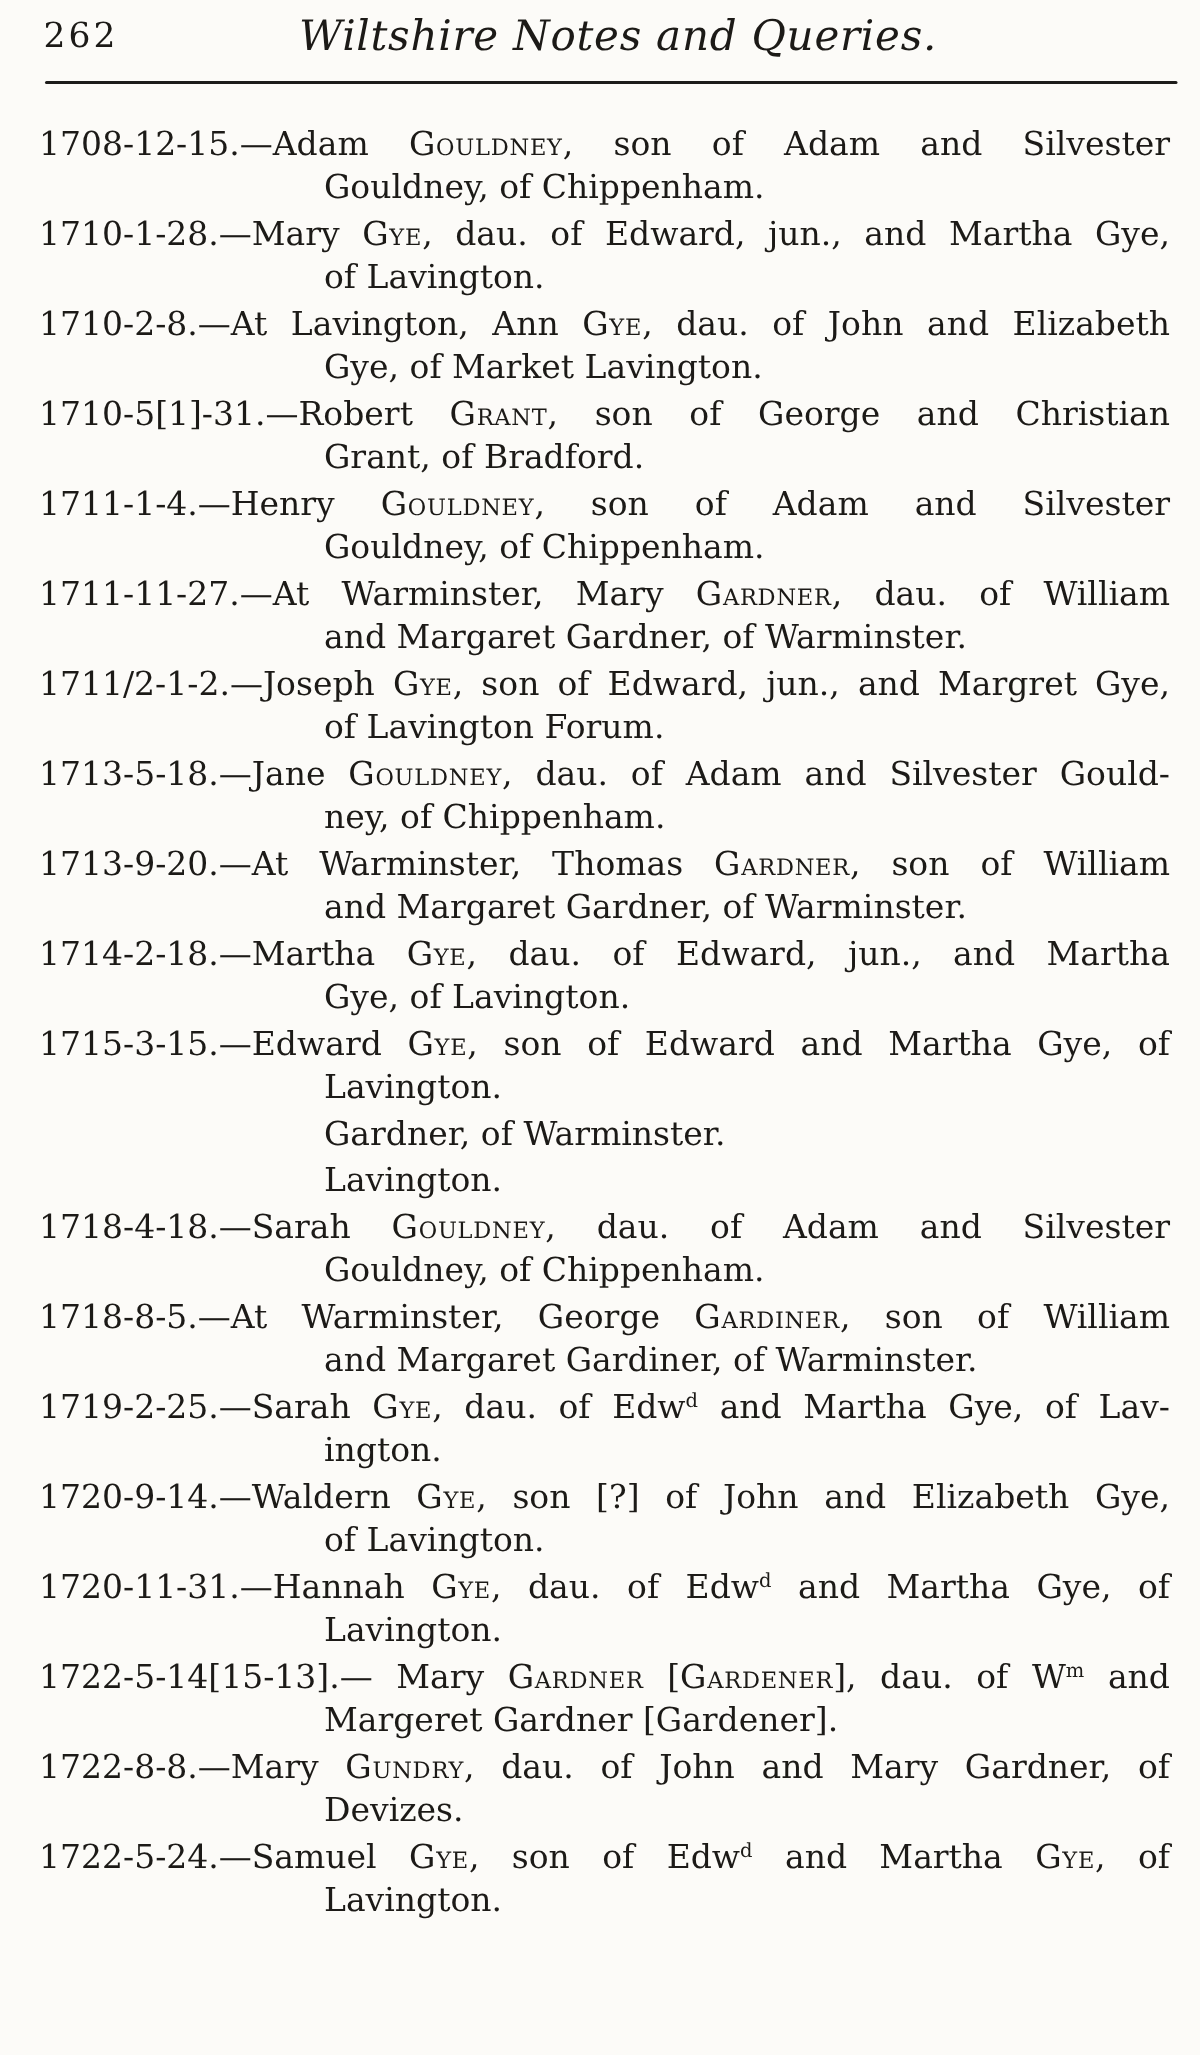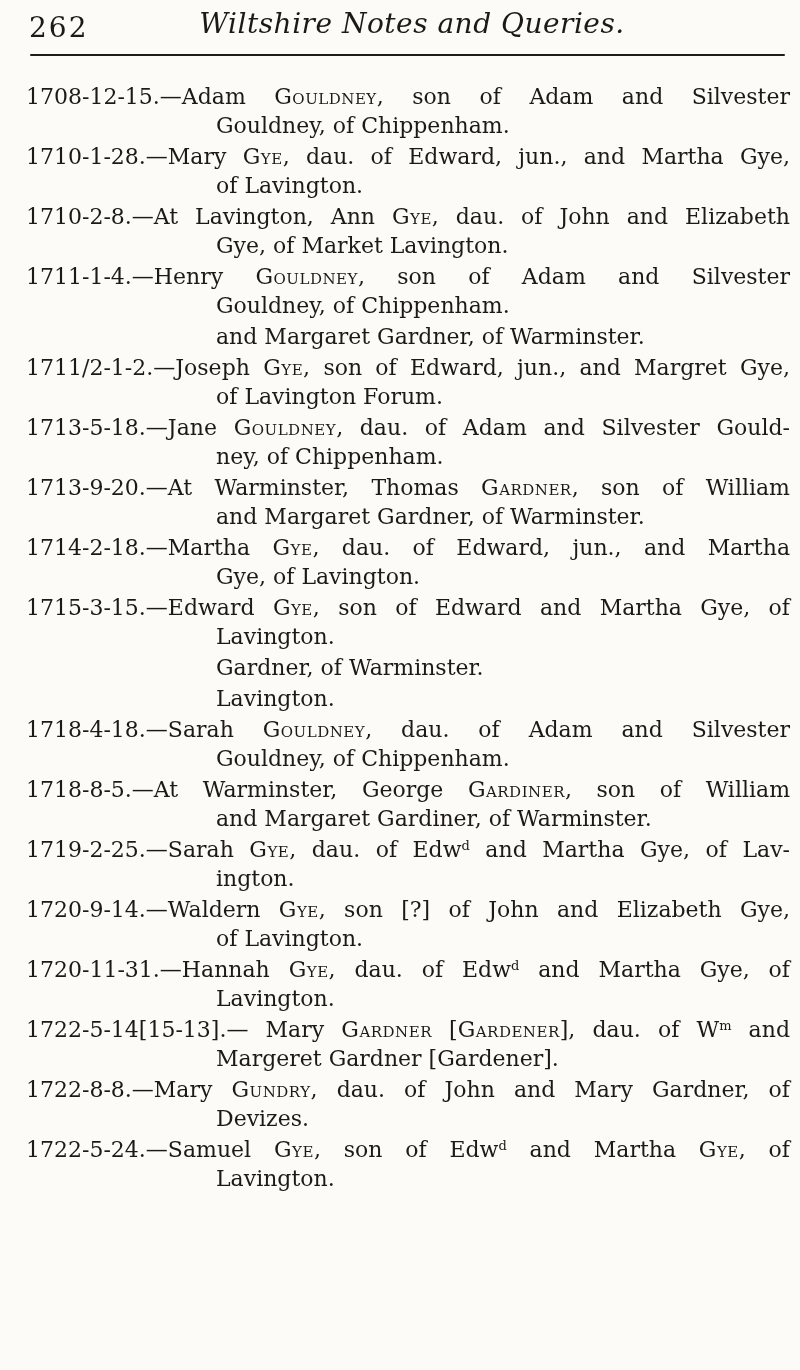--- a/index.html
+++ b/index.html
@@ -9,37 +9,37 @@
     background: #fcfbf8;
     color: #1c1a17;
     font-family: "DejaVu Serif", "Liberation Serif", serif;
     overflow: hidden;
     position: relative;
   }
   .page { width: 100%; height: 100%; }
   .hdr { position: relative; height: 54px; }
   .pnum {
     position: absolute; left: 29px; top: 11px;
-    font-size: 28px; letter-spacing: 2px;
+    font-size: 23px; letter-spacing: 2px;
   }
   .ptitle {
     position: absolute; left: 0; right: 0; top: 7px;
     text-align: center;
     font-style: italic;
     font-size: 28px;
     letter-spacing: 0.5px;
     margin-left: 24px;
   }
   .rule {
     height: 2px;
     background: #1d1c1a;
     margin: 0 15px 0 30px;
     border-radius: 1px;
   }
-  .list { padding: 26px 10px 0 26px; }
+  .list { padding: 26px 20px 0 26px; }
   .entry {
     font-size: 22px;
     line-height: 29px;
     margin-bottom: 2px;
   }
   .line { min-height: 29px; }
   .l1 {
     text-align: justify;
     text-align-last: justify;
     text-justify: inter-word;
@@ -65,24 +65,29 @@
       </div>
       <div class="entry">
         <div class="line l1"><span>1710-1-28.—Mary </span><span class="sc">Gye</span><span>, dau. of Edward, jun., and Martha Gye,</span></div>
         <div class="line l2"><span>of Lavington.</span></div>
       </div>
       <div class="entry">
         <div class="line l1"><span>1710-2-8.—At Lavington, Ann </span><span class="sc">Gye</span><span>, dau. of John and Elizabeth</span></div>
         <div class="line l2"><span>Gye, of Market Lavington.</span></div>
       </div>
       <div class="entry">
+        <div class="line l1"><span>1710-5[1]-31.—Robert </span><span class="sc">Grant</span><span>, son of George and Christian</span></div>
+        <div class="line l2"><span>Grant, of Bradford.</span></div>
+      </div>
+      <div class="entry">
         <div class="line l1"><span>1711-1-4.—Henry </span><span class="sc">Gouldney</span><span>, son of Adam and Silvester</span></div>
         <div class="line l2"><span>Gouldney, of Chippenham.</span></div>
       </div>
       <div class="entry">
+        <div class="line l1"><span>1711-11-27.—At Warminster, Mary </span><span class="sc">Gardner</span><span>, dau. of William</span></div>
         <div class="line l2"><span>and Margaret Gardner, of Warminster.</span></div>
       </div>
       <div class="entry">
         <div class="line l1"><span>1711/2-1-2.—Joseph </span><span class="sc">Gye</span><span>, son of Edward, jun., and Margret Gye,</span></div>
         <div class="line l2"><span>of Lavington Forum.</span></div>
       </div>
       <div class="entry">
         <div class="line l1"><span>1713-5-18.—Jane </span><span class="sc">Gouldney</span><span>, dau. of Adam and Silvester Gould-</span></div>
         <div class="line l2"><span>ney, of Chippenham.</span></div>
       </div>

